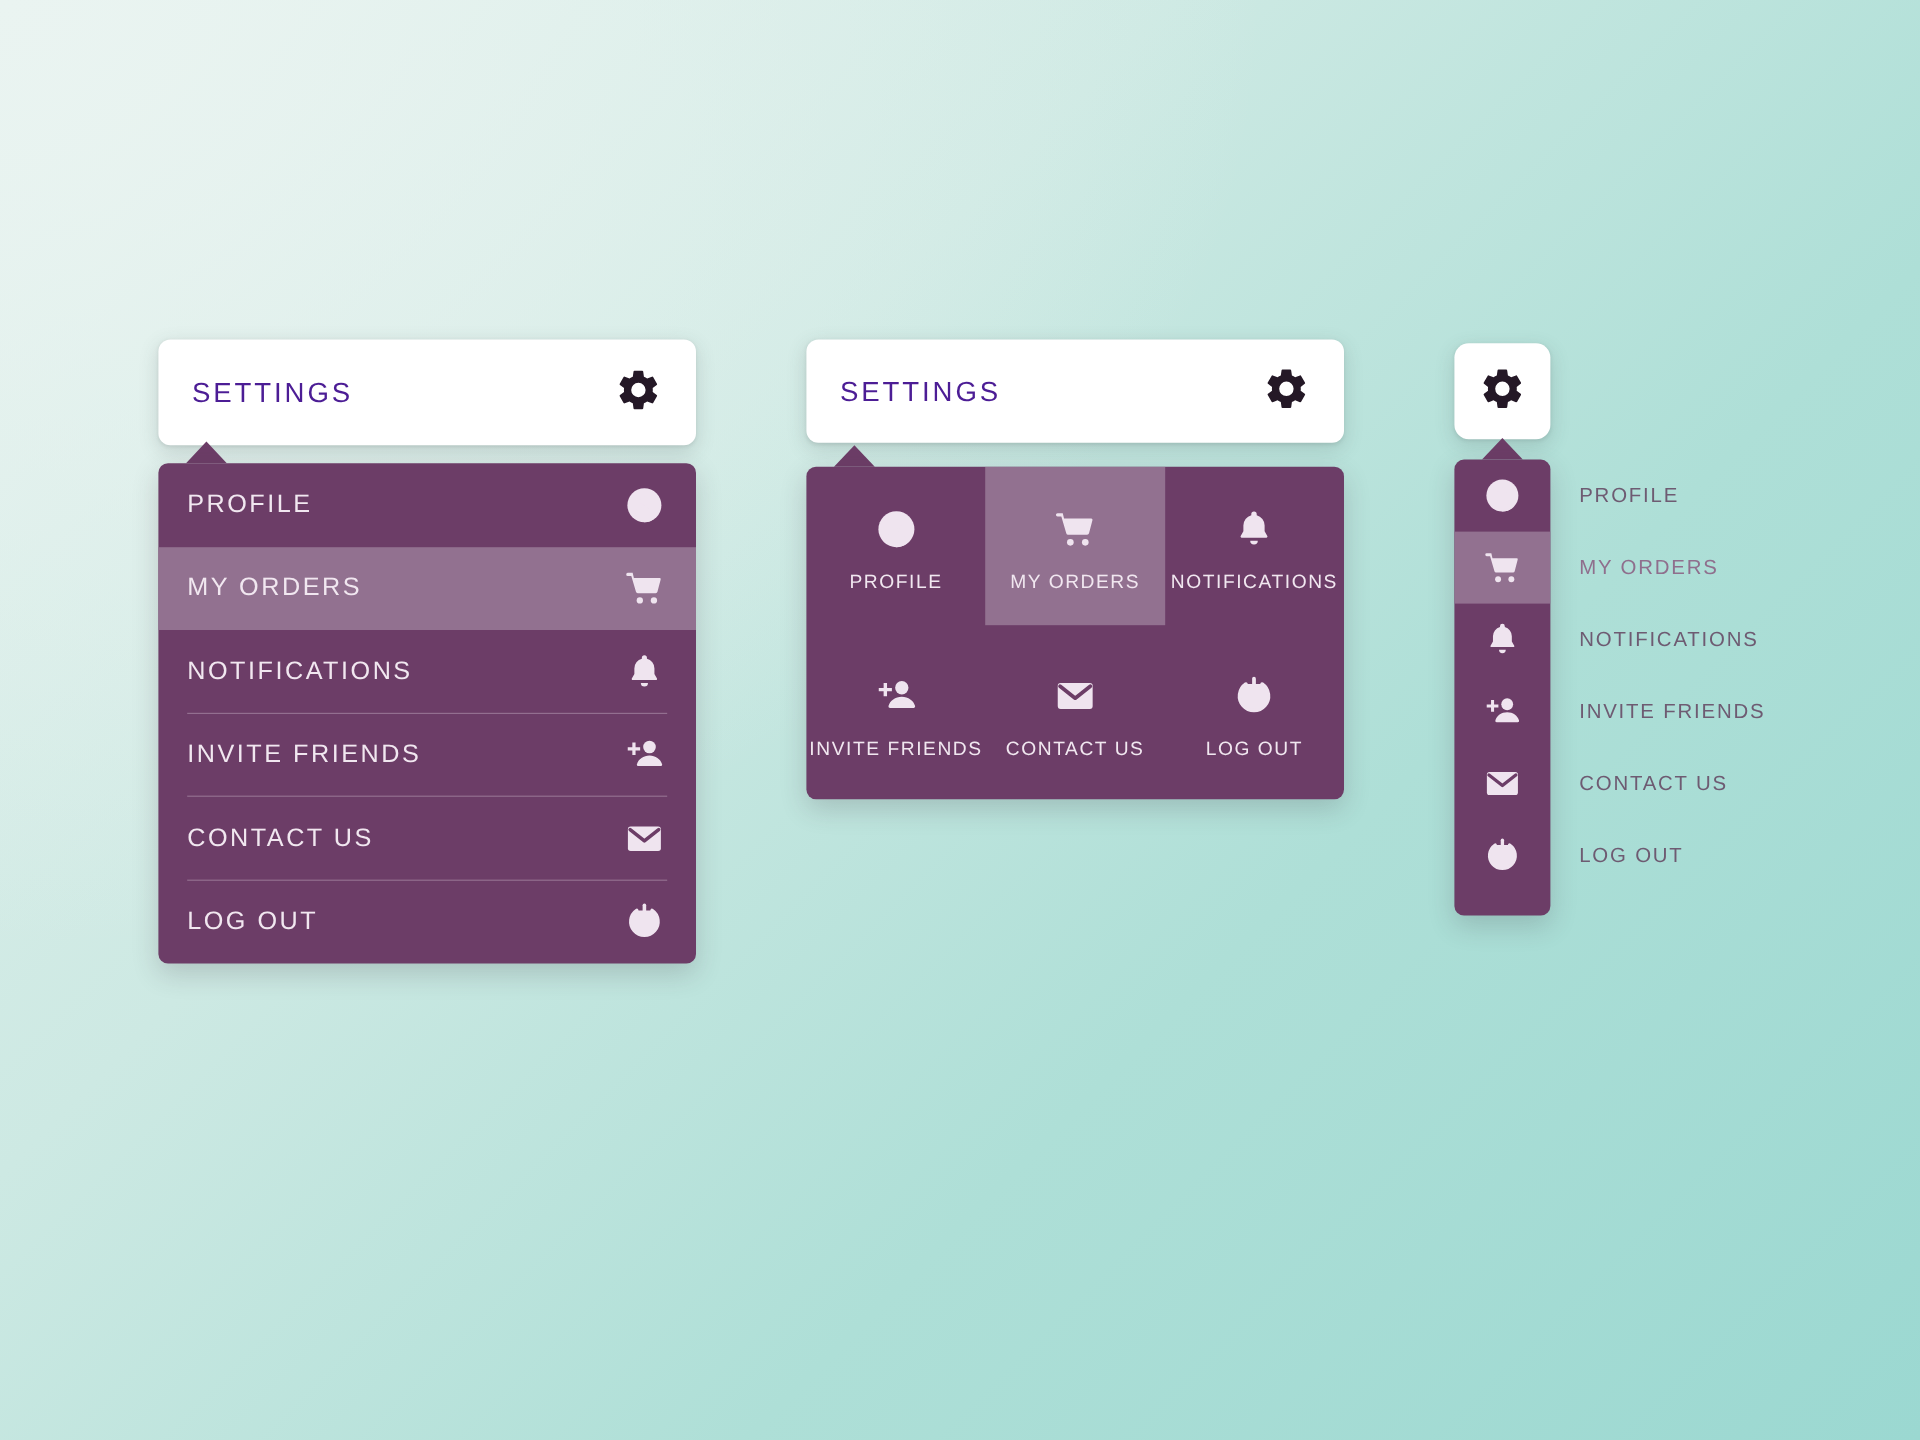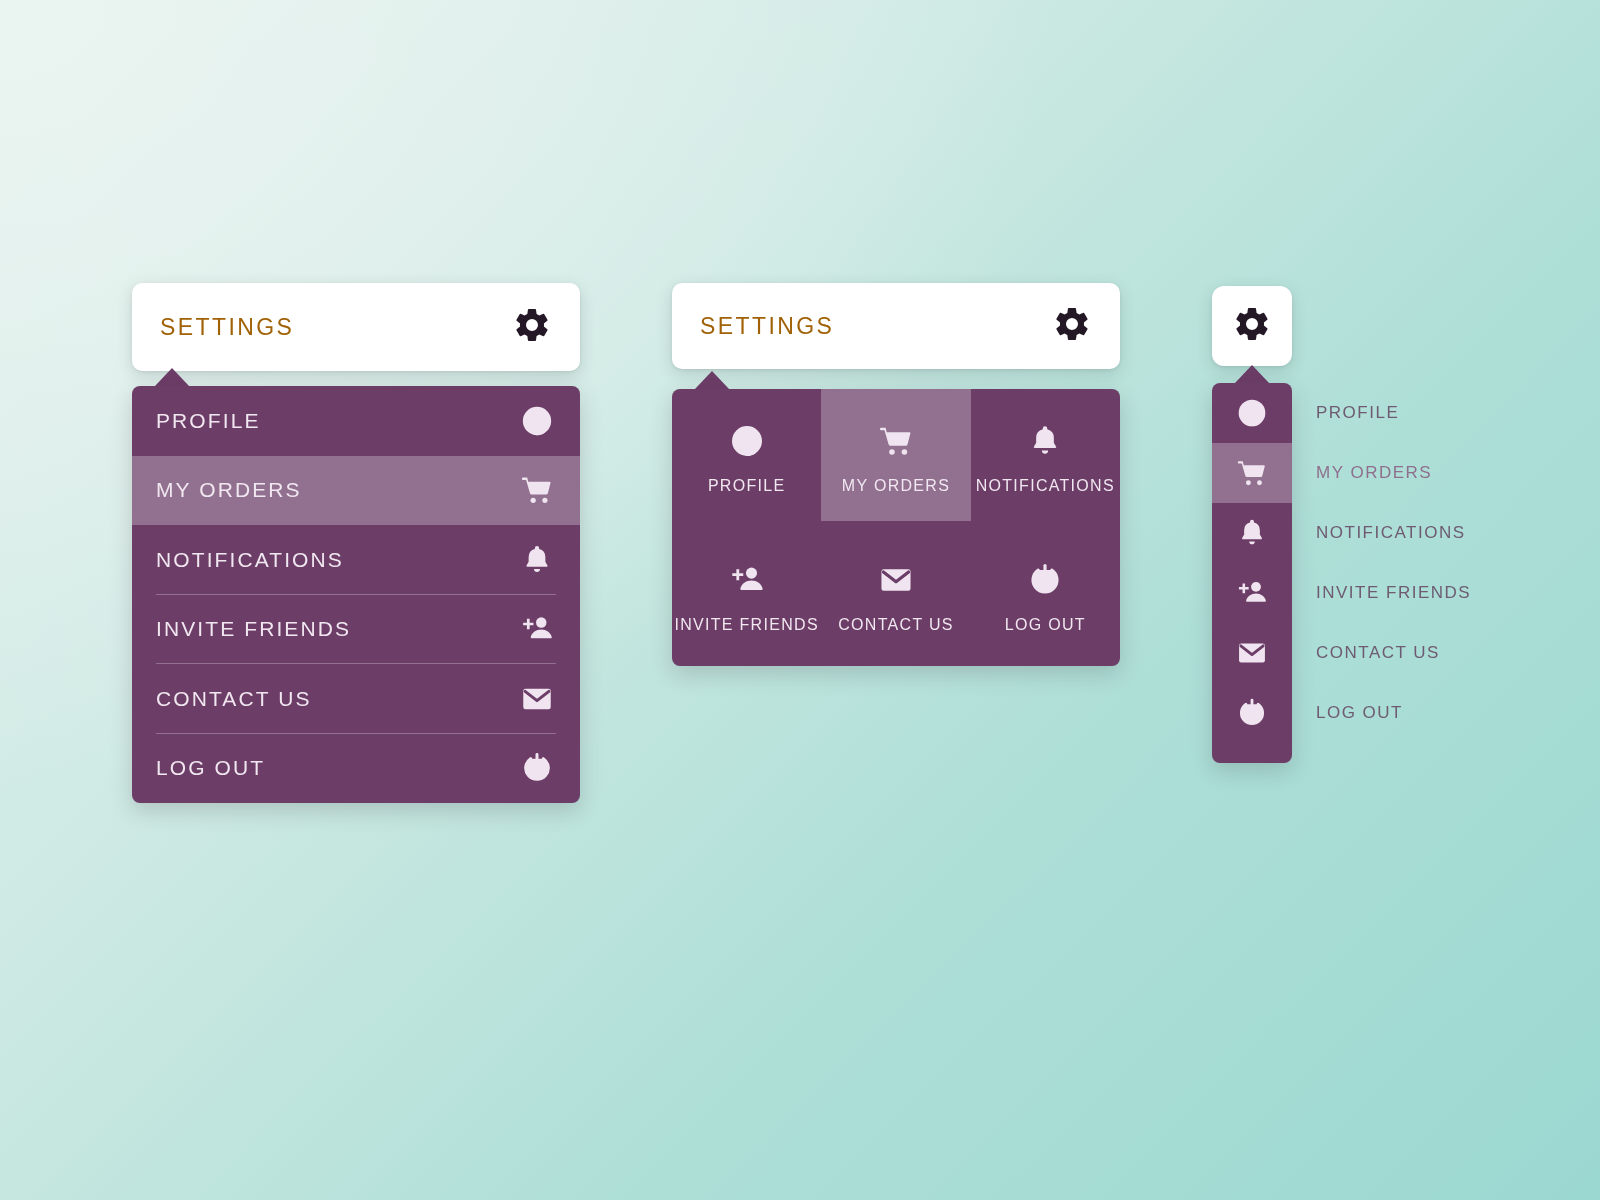--- a/index.html
+++ b/index.html
@@ -22,21 +22,21 @@
   .card-header{
     position:absolute;
     background:#FFFFFF;
     border-radius:10px;
     box-shadow:0 5px 16px rgba(60,70,70,0.18), 0 1px 3px rgba(60,70,70,0.10);
     display:flex;
     align-items:center;
     justify-content:space-between;
   }
   .card-title{
-    color:#a16207;
+    color:#4c1d95;
     font-size:23px;
     letter-spacing:2.4px;
     font-weight:400;
     white-space:nowrap;
   }
 
   .panel{
     position:absolute;
     background:#6C3D67;
     border-radius:8px;

